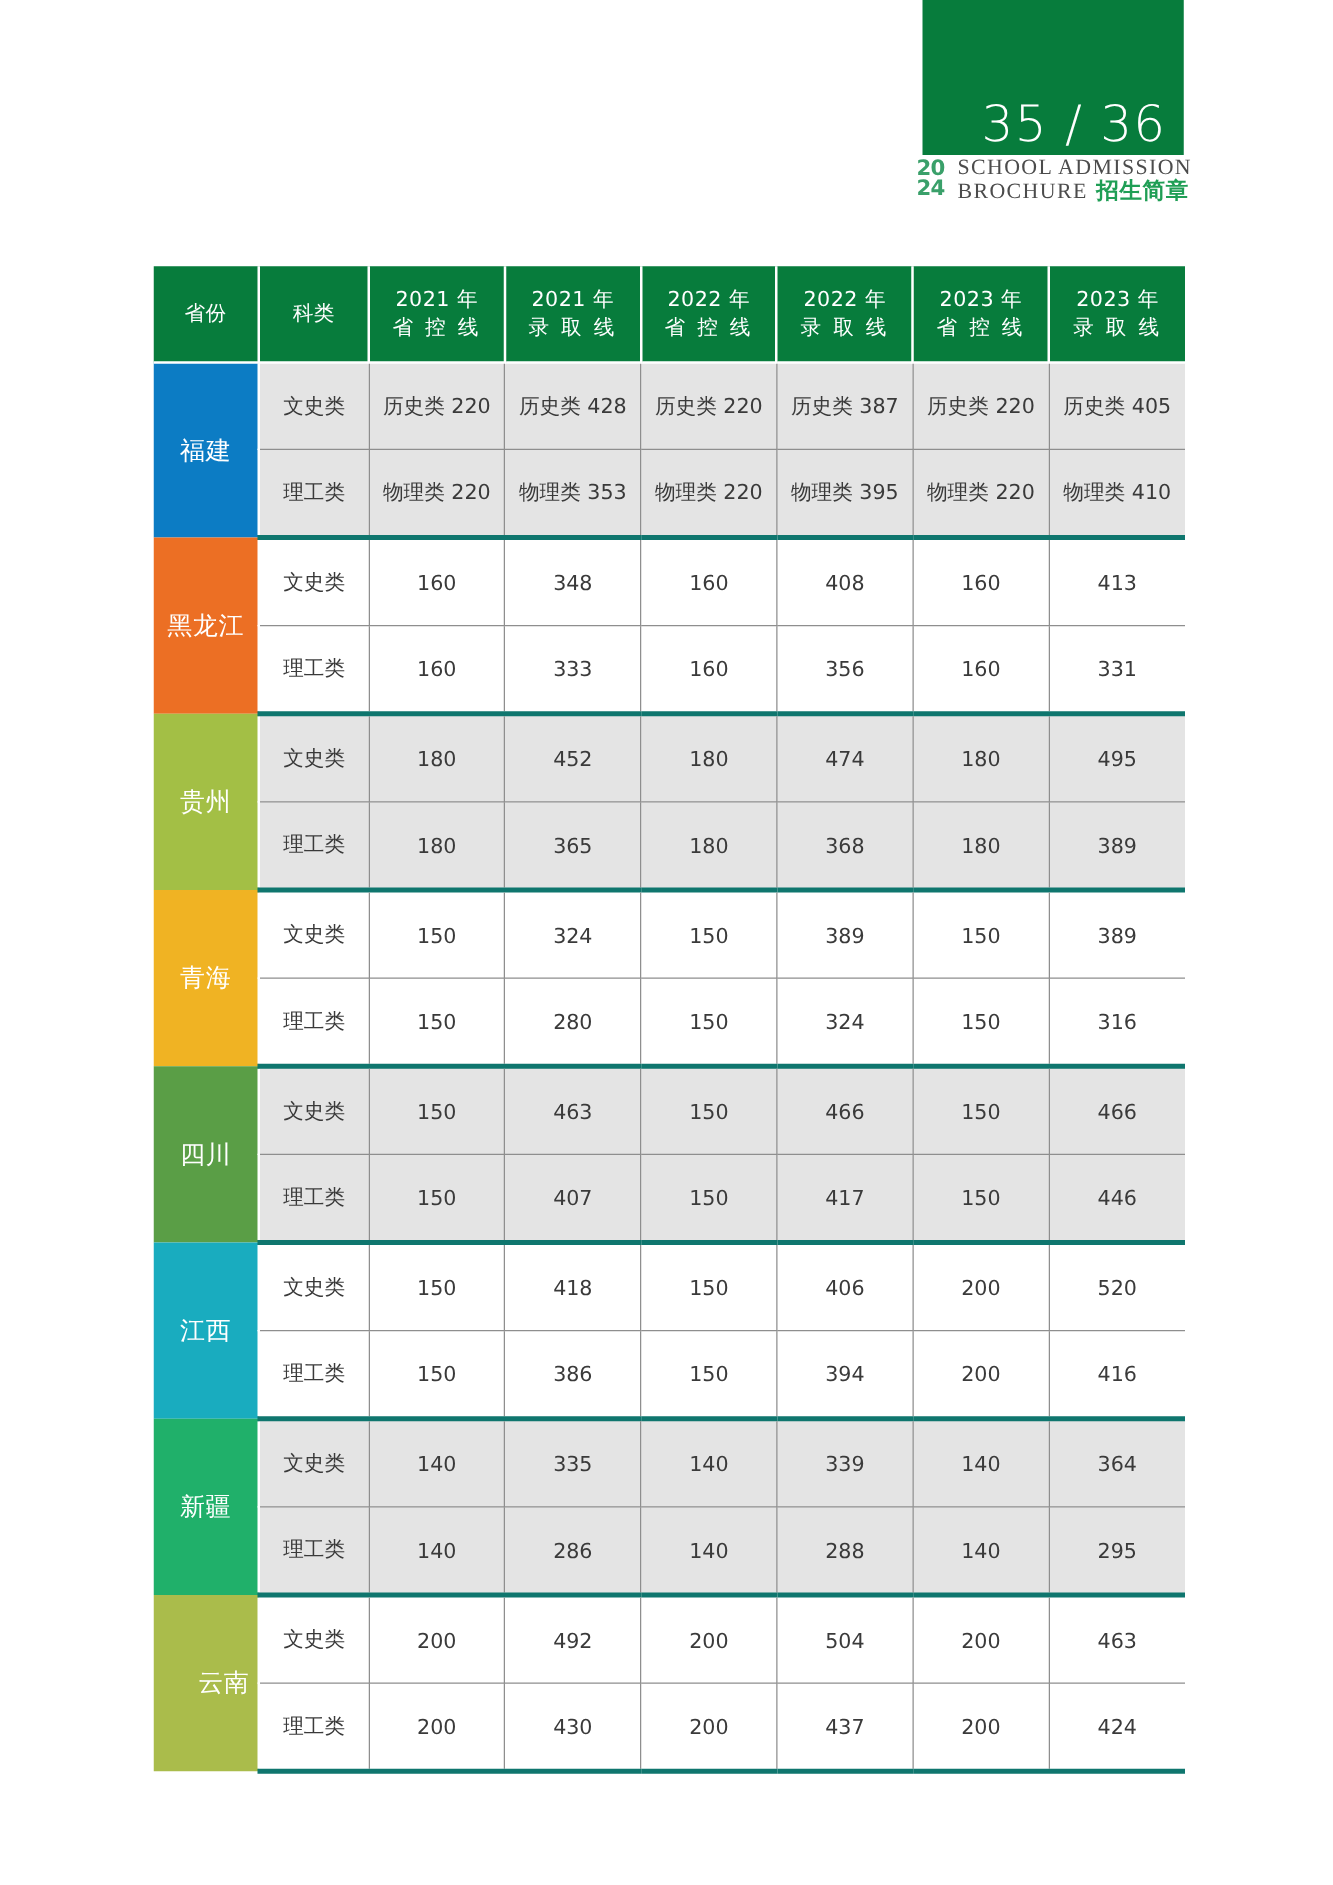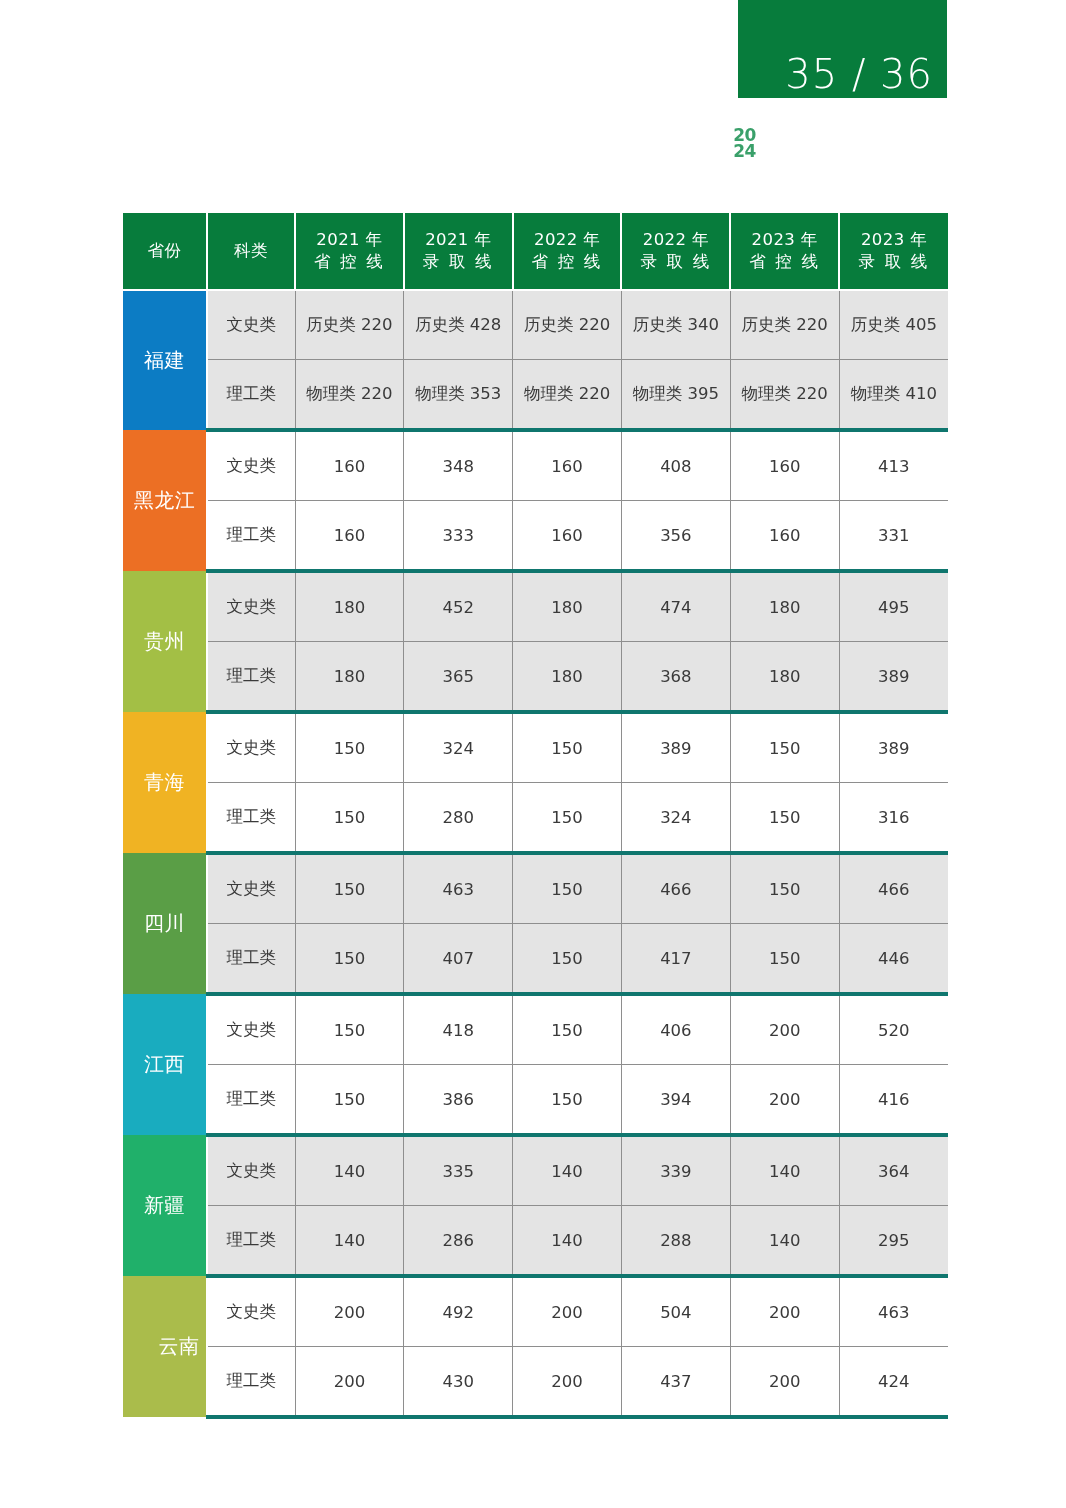--- a/index.html
+++ b/index.html
@@ -14,21 +14,21 @@
     position: relative;
     overflow: hidden;
   }
 
   
   .page-banner {
     position: absolute;
     left: 738px;
     top: 0;
     width: 209px;
-    height: 98px;
+    height: 124px;
     background: #077c3c;
   }
   .page-number {
     position: absolute;
     right: 14px;
     bottom: 4px;
     color: #ffffff;
     font-size: 40px;
     font-weight: 300;
     letter-spacing: 1px;
@@ -157,20 +157,26 @@
 
 <div class="page-banner">
   <div class="page-number">35 / 36</div>
 </div>
 
 <div class="brand-block">
   <div class="brand-year">
     <span>20</span>
     <span>24</span>
   </div>
+  <div class="brand-text">
+    <div class="brand-line1">SCHOOL ADMISSION</div>
+    <div class="brand-line2">
+      <span>BROCHURE</span><span class="brand-cn">招生简章</span>
+    </div>
+  </div>
 </div>
 
 <table class="score-table">
   <colgroup>
     <col class="c-prov">
       <col class="c-cat">
     <col class="c-val">
       <col class="c-val">
       <col class="c-val">
     <col class="c-val">
@@ -211,21 +217,21 @@
         </th>
       </tr>
   </thead>
   <tbody>
       <tr class="shaded">
         <td class="prov-cell" rowspan="2" style="background: rgb(12, 124, 196);">福建</td>
         <td>文史类</td>
         <td>历史类 220</td>
         <td>历史类 428</td>
         <td>历史类 220</td>
-        <td>历史类 340</td>
+        <td>历史类 387</td>
         <td>历史类 220</td>
         <td>历史类 405</td>
       </tr>
       <tr class="shaded band-last">
         <td>理工类</td>
         <td>物理类 220</td>
         <td>物理类 353</td>
         <td>物理类 220</td>
         <td>物理类 395</td>
         <td>物理类 220</td>

